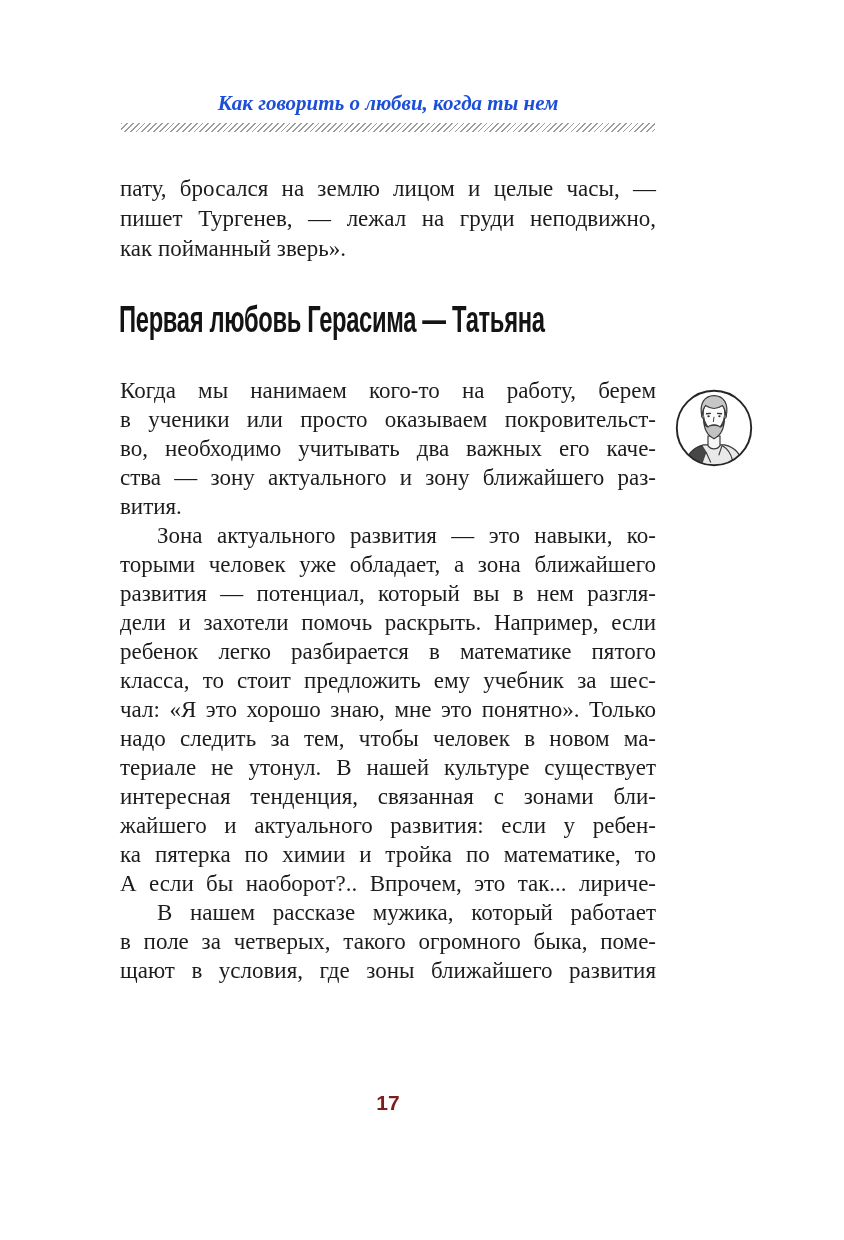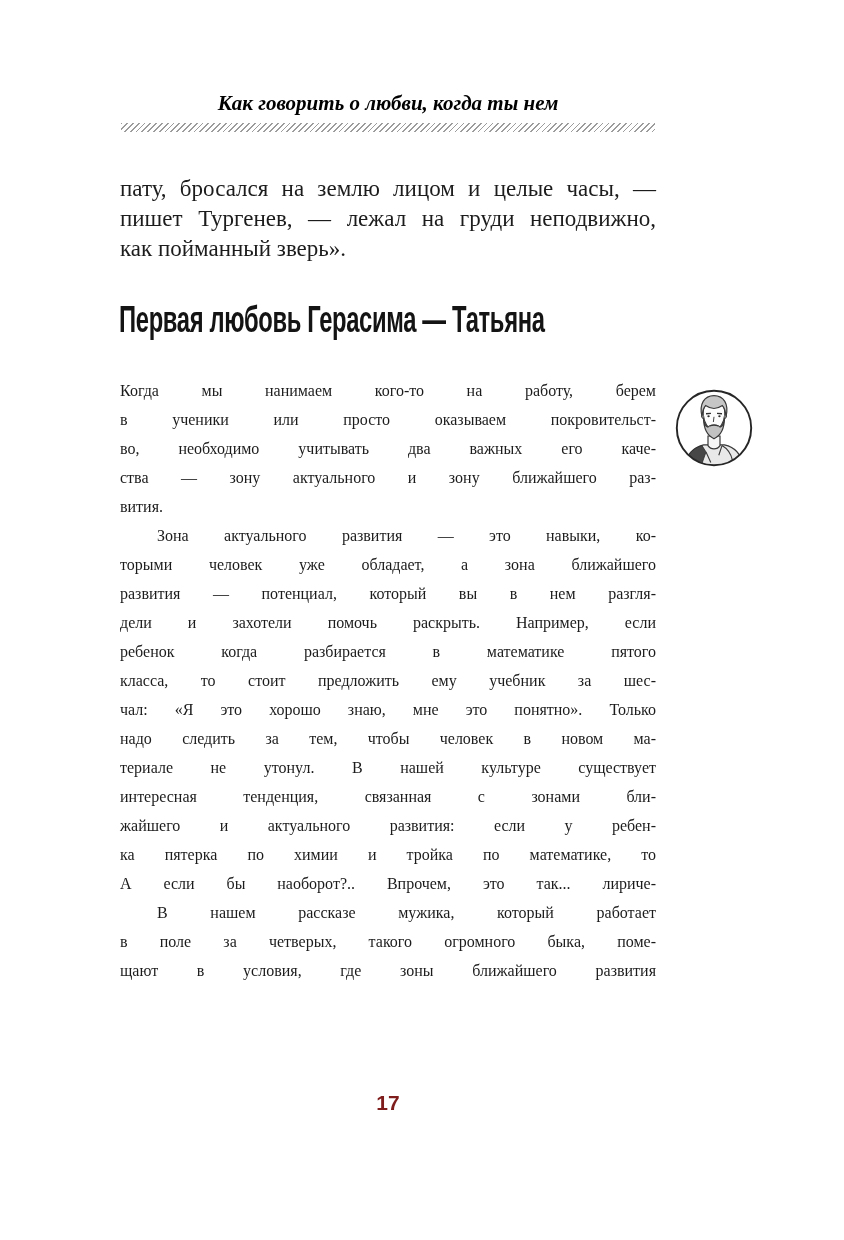--- a/index.html
+++ b/index.html
@@ -19,21 +19,21 @@
   .running-title {
     position: absolute;
     top: 91px;
     left: 120px;
     width: 536px;
     text-align: center;
     font-style: italic;
     font-weight: bold;
     font-size: 21px;
     line-height: 24px;
-    color: #000000;
+    color: #1d4ed8;
   }
   .hatch-rule {
     position: absolute;
     top: 123px;
     left: 121px;
     width: 534px;
     height: 9px;
     background: repeating-linear-gradient(
       135deg,
       #9c9c9c 0px, #9c9c9c 1.2px,
@@ -62,21 +62,21 @@
     color: #141414;
     transform: scaleX(0.66);
     transform-origin: left center;
     white-space: nowrap;
   }
   .body-block {
     position: absolute;
     top: 376px;
     left: 120px;
     width: 536px;
-    font-size: 16px;
+    font-size: 23px;
     line-height: 29px;
   }
   .para { margin: 0; }
   .line {
     text-align: justify;
     text-align-last: justify;
   }
   .line-last { text-align-last: left; }
   .line-indent { text-indent: 37px; }
   .avatar {
@@ -123,21 +123,21 @@
         <div class="line">в ученики или просто оказываем покровительст-</div>
         <div class="line">во, необходимо учитывать два важных его каче-</div>
         <div class="line">ства — зону актуального и зону ближайшего раз-</div>
         <div class="line line-last">вития.</div>
       </div>
       <div class="para">
         <div class="line line-indent">Зона актуального развития — это навыки, ко-</div>
         <div class="line">торыми человек уже обладает, а зона ближайшего</div>
         <div class="line">развития — потенциал, который вы в нем разгля-</div>
         <div class="line">дели и захотели помочь раскрыть. Например, если</div>
-        <div class="line">ребенок когда разбирается в математике пятого</div>
+        <div class="line">ребенок легко разбирается в математике пятого</div>
         <div class="line">класса, то стоит предложить ему учебник за шес-</div>
         <div class="line">чал: «Я это хорошо знаю, мне это понятно». Только</div>
         <div class="line">надо следить за тем, чтобы человек в новом ма-</div>
         <div class="line">териале не утонул. В нашей культуре существует</div>
         <div class="line">интересная тенденция, связанная с зонами бли-</div>
         <div class="line">жайшего и актуального развития: если у ребен-</div>
         <div class="line">ка пятерка по химии и тройка по математике, то</div>
         <div class="line">А если бы наоборот?.. Впрочем, это так... лириче-</div>
       </div>
       <div class="para">

